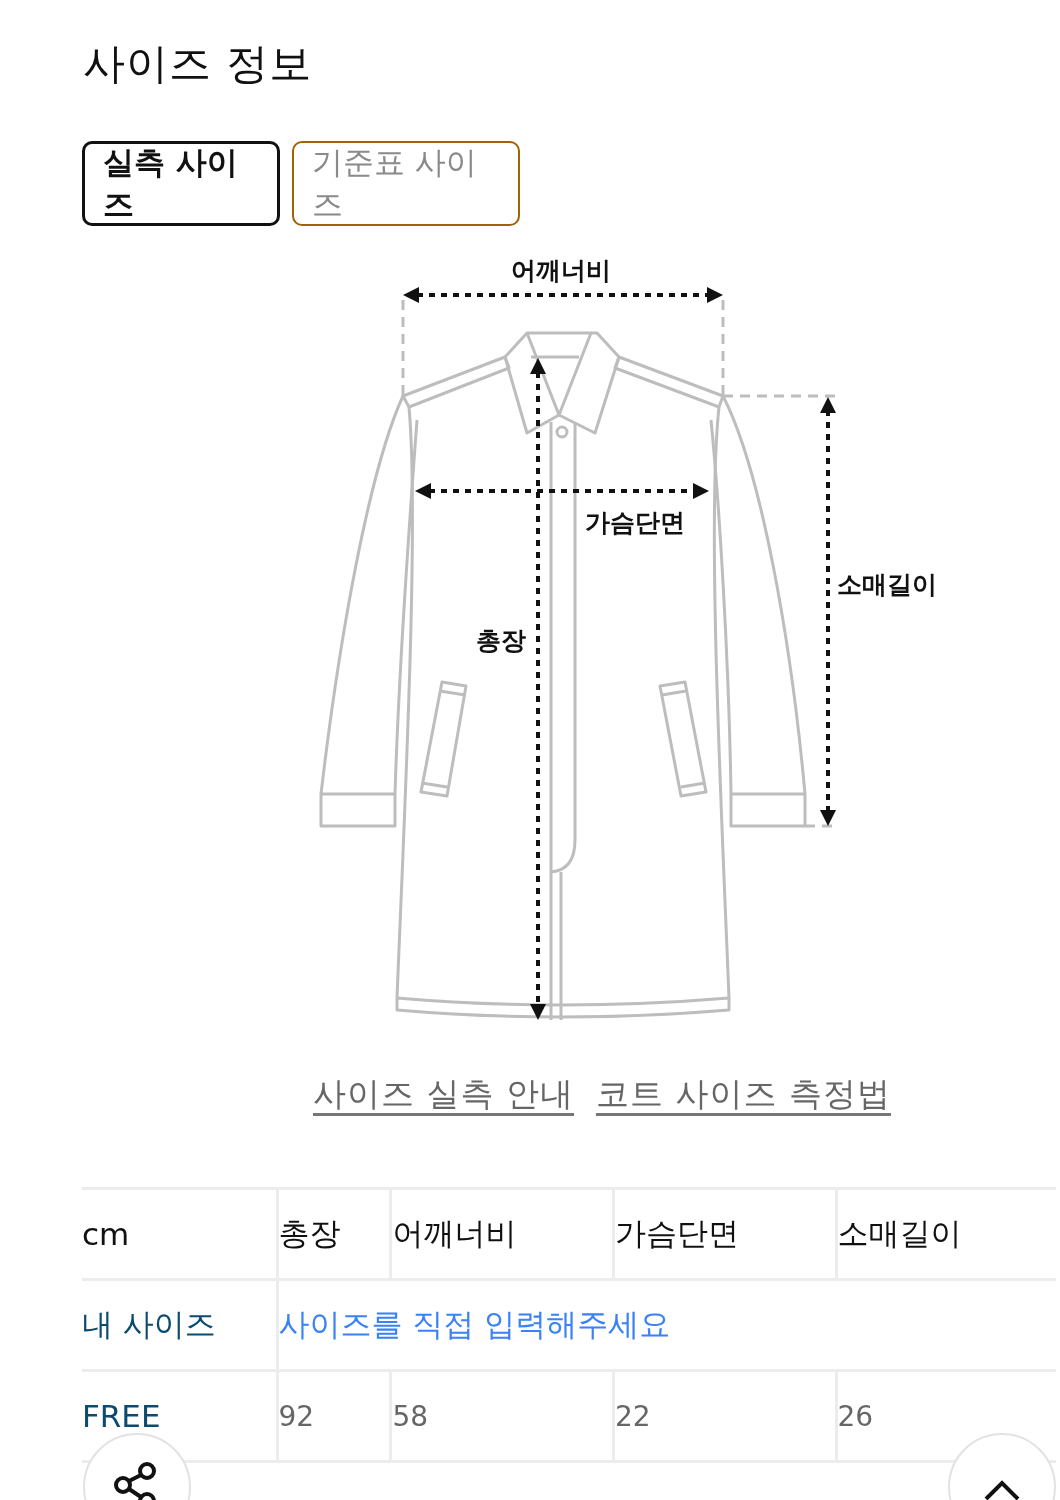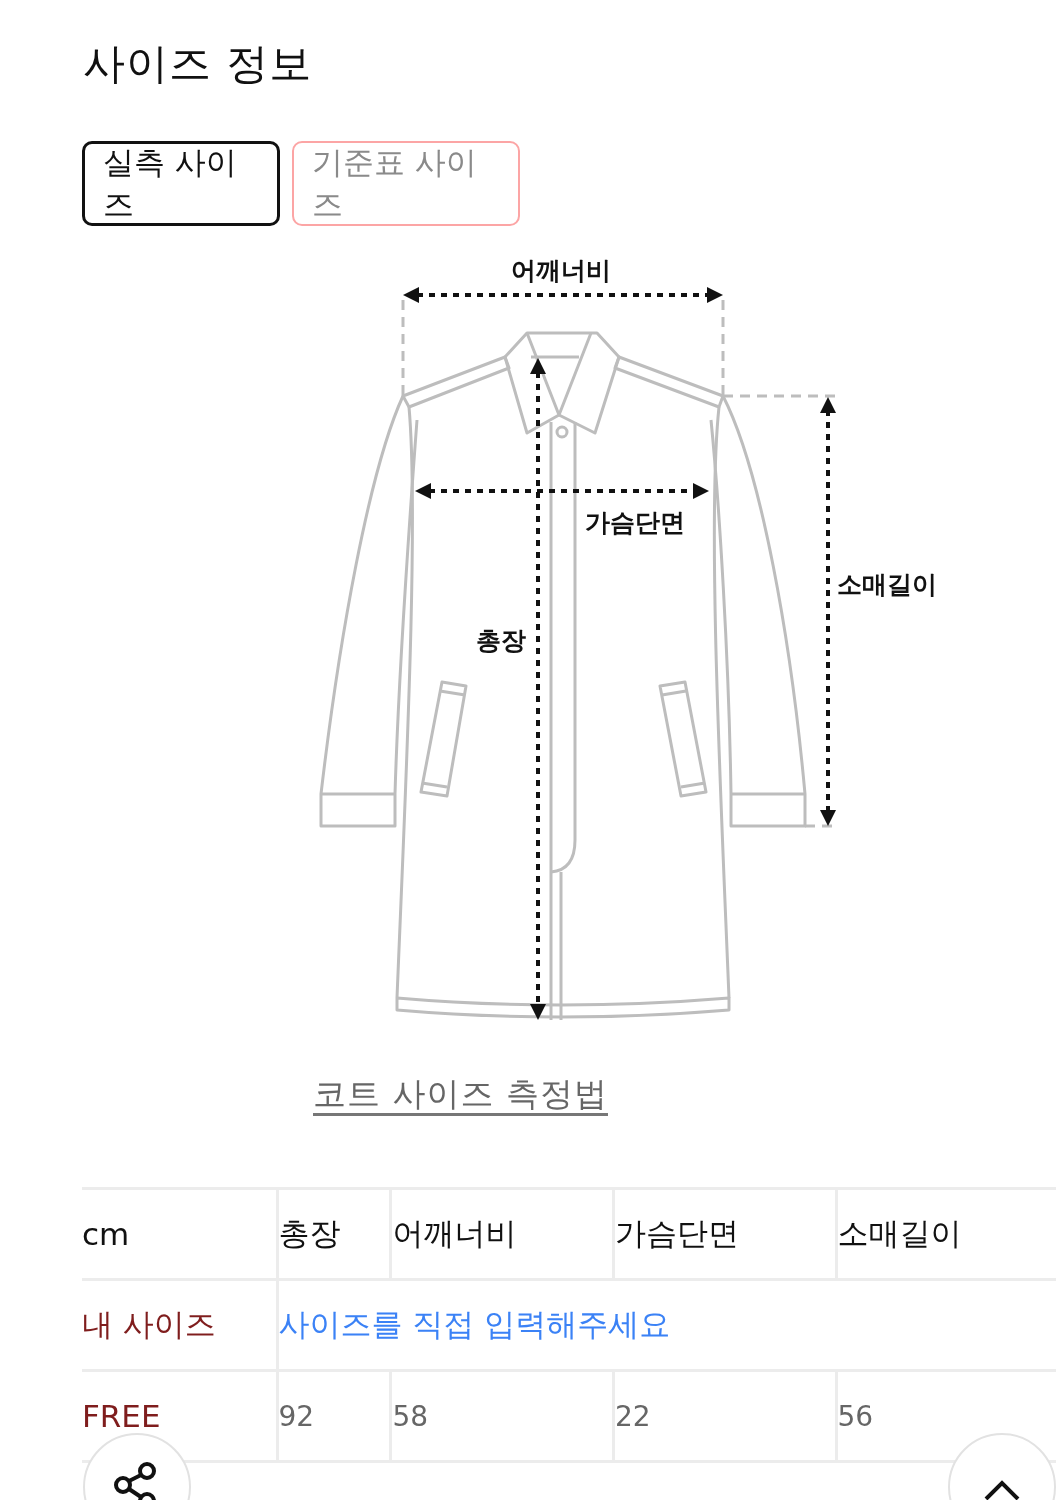--- a/index.html
+++ b/index.html
@@ -15,22 +15,22 @@
     position: absolute; left: 44px; top: 36px;
     font-size: 42px; font-weight: 500; color: #111; letter-spacing: 1px;
   }
 
   .tabs { position: absolute; left: 43px; top: 141px; display: flex; gap: 12px; }
   .tab {
     height: 85px; border-radius: 10px; padding: 0 18px;
     display: flex; align-items: center; justify-content: center;
     font-size: 31px; cursor: pointer; background: #fff;
   }
-  .tab.active { width: 198px; border: 3px solid #111; color: #111; font-weight: 400; }
-  .tab.inactive { width: 228px; border: 2px solid #fca5a5; color: #8a8a8a; font-weight: 400; }
+  .tab.active { width: 198px; border: 3px solid #111; color: #111; font-weight: 700; }
+  .tab.inactive { width: 228px; border: 2px solid #a16207; color: #8a8a8a; font-weight: 400; }
 
   .diagram { position: absolute; left: 0; top: 240px; width: 1060px; height: 800px; }
   .diagram svg { position: absolute; left: 0; top: 0; }
   .dlabel {
     position: absolute; font-size: 25px; font-weight: 700; color: #111;
     white-space: nowrap;
   }
 
   .links {
     position: absolute; top: 1072px; left: 274px;
@@ -48,21 +48,21 @@
   }
   .size-table td, .size-table th {
     border: 3px solid #ececec;
     text-align: left; vertical-align: middle;
     font-weight: 400;
     height: 91px;
   }
   .size-table tr > *:first-child { border-left: none; }
   .size-table tr > *:last-child { border-right: none; }
   .size-table th { font-size: 31px; color: #111; }
-  .size-table .rowhead { font-size: 31px; color: #7f1d1d; width: 195px; }
+  .size-table .rowhead { font-size: 31px; color: #0c4a6e; width: 195px; }
   .size-table .hint { font-size: 31px; color: #3b82f6; cursor: pointer; }
   .size-table .val { font-size: 28px; color: #666; }
 
   .fab {
     position: absolute; width: 108px; height: 108px; border-radius: 50%;
     background: #fff; border: 2px solid #e2e2e2;
     display: flex; align-items: flex-start; justify-content: center;
     cursor: pointer;
   }
   .fab-share { left: 44px; top: 1433px; }
@@ -150,20 +150,21 @@
       </g>
     </svg>
 
     <span class="dlabel" style="left:472px; top:14px;">어깨너비</span>
     <span class="dlabel" style="left:546px; top:266px;">가슴단면</span>
     <span class="dlabel" style="left:798px; top:328px;">소매길이</span>
     <span class="dlabel" style="left:437px; top:384px;">총장</span>
   </div>
 
   <div class="links">
+    <a class="link">사이즈 실측 안내</a>
     <a class="link">코트 사이즈 측정법</a>
   </div>
 
   <table class="size-table">
     <tbody>
         <tr>
       <th style="width:195px;">cm</th>
       <th>총장</th>
       <th>어깨너비</th>
       <th>가슴단면</th>
@@ -171,21 +172,21 @@
     </tr>
     <tr>
       <td class="rowhead">내 사이즈</td>
       <td class="hint" colspan="4">사이즈를 직접 입력해주세요</td>
     </tr>
     <tr>
       <td class="rowhead">FREE</td>
       <td class="val">92</td>
       <td class="val">58</td>
       <td class="val">22</td>
-      <td class="val">56</td>
+      <td class="val">26</td>
     </tr>
   </tbody>
     </table>
 
   <div class="fab fab-share">
     <svg width="60" height="60" viewBox="0 0 60 60" style="margin-top:22px">
       <g fill="none" stroke="#111" stroke-width="4">
         <circle cx="40" cy="14" r="7"></circle>
         <circle cx="16" cy="28" r="7"></circle>
         <circle cx="40" cy="44" r="7"></circle>

